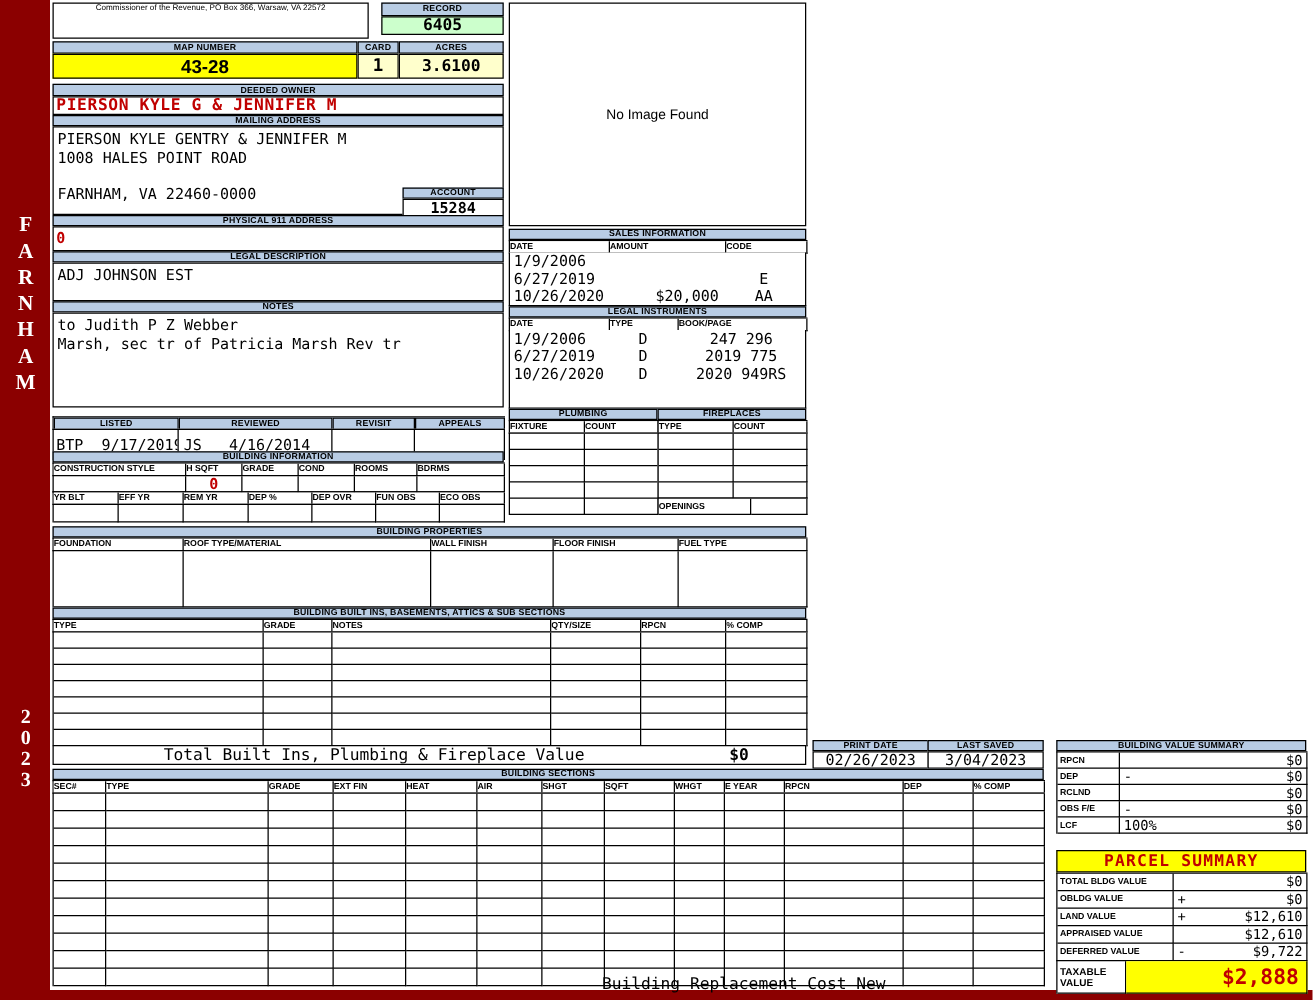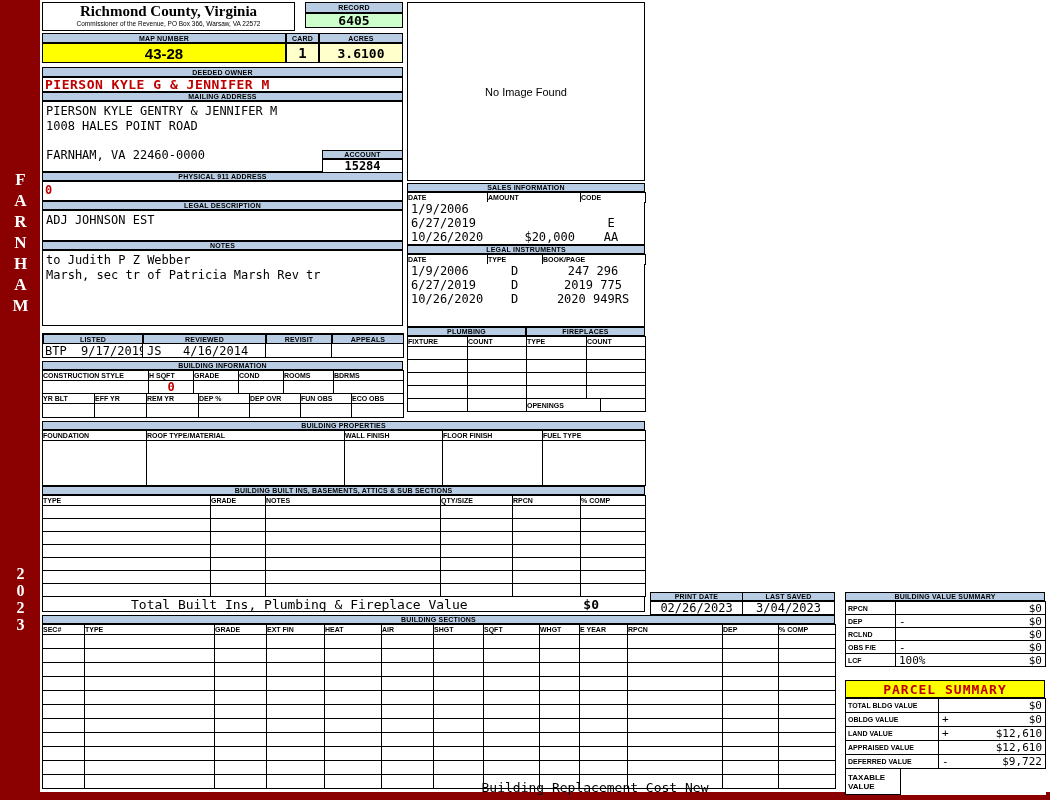--- a/index.html
+++ b/index.html
@@ -33,21 +33,20 @@
 </head>
 <body>
 
 <div class="sidebar">
   <div class="vtext" style="top:170px;font-size:17px;letter-spacing:2px">FARNHAM</div>
   <div class="vtext" style="top:565px;font-size:16px">2023</div>
 </div>
 <div class="bottombar"></div>
 
 <div class="box" style="left:42px;top:2px;width:253px;height:29px;text-align:center">
-  <div style="font-family:'Liberation Serif',serif;font-weight:bold;font-size:15px;line-height:17px">Richmond County, Virginia</div>
   <div style="font-size:6.5px">Commissioner of the Revenue, PO Box 366, Warsaw, VA 22572</div>
 </div>
 
 <div class="bar" style="left:305px;top:2px;width:98px;height:11px">RECORD</div>
 <div class="box mono b ctr" style="left:305px;top:13px;width:98px;height:15px;background:#ccffcc;font-size:13px;display:flex;align-items:center;justify-content:center">6405</div>
 
 <div class="bar" style="left:42px;top:33px;width:244px;height:10px">MAP NUMBER</div>
 <div class="box b" style="left:42px;top:43px;width:244px;height:20px;background:#ffff00;font-size:15px;display:flex;align-items:center;justify-content:center">43-28</div>
 
 <div class="bar" style="left:286px;top:33px;width:33px;height:10px">CARD</div>
@@ -200,21 +199,21 @@
 
 <div class="trows" style="left:42px;top:333px;width:362px">
   <div class="trow" style="height:10px">
     <div class="bar" style="position:static;width:100px">LISTED</div>
     <div class="bar" style="position:static;width:123px">REVIEWED</div>
     <div class="bar" style="position:static;width:66px">REVISIT</div>
     <div class="bar" style="position:static;width:72px">APPEALS</div>
   </div>
 </div>
 <div class="trows" style="left:42px;top:343px;width:362px">
-  <div class="trow mono dat" style="height:14px">
+  <div class="trow mono dat" style="height:24px">
     <div class="pre" style="width:100px;padding-left:2px">BTP  9/17/2019</div>
     <div class="pre" style="width:123px;padding-left:4px">JS   4/16/2014</div>
     <div style="width:66px"></div>
     <div style="width:72px"></div>
   </div>
 </div>
 
 <div class="bar" style="left:42px;top:361px;width:361px;height:9px">BUILDING INFORMATION</div>
 <div class="trows hd" style="left:42px;top:370px;width:362px">
   <div class="trow" style="height:10px">
@@ -620,16 +619,17 @@
         <span>$9,722</span>
       </div>
   </div>
 </div>
 <div class="trows" style="left:845px;top:768px;width:201px">
   <div class="trow" style="height:26px">
     <div style="width:55px;flex-direction:column;justify-content:center">
       <div class="tinylbl" style="font-size:8px;width:100%;padding-left:2px">TAXABLE</div>
       <div class="tinylbl" style="font-size:8px;width:100%;padding-left:2px">VALUE</div>
     </div>
+    <div class="rt mono b red" style="flex:1;background:#ffff00;font-size:17px;padding-right:6px">$2,888</div>
   </div>
 </div>
 
 <div class="abs mono" style="left:450px;top:780px;width:290px;font-size:13px;text-align:center">Building Replacement Cost New</div>
 
 </body></html>

